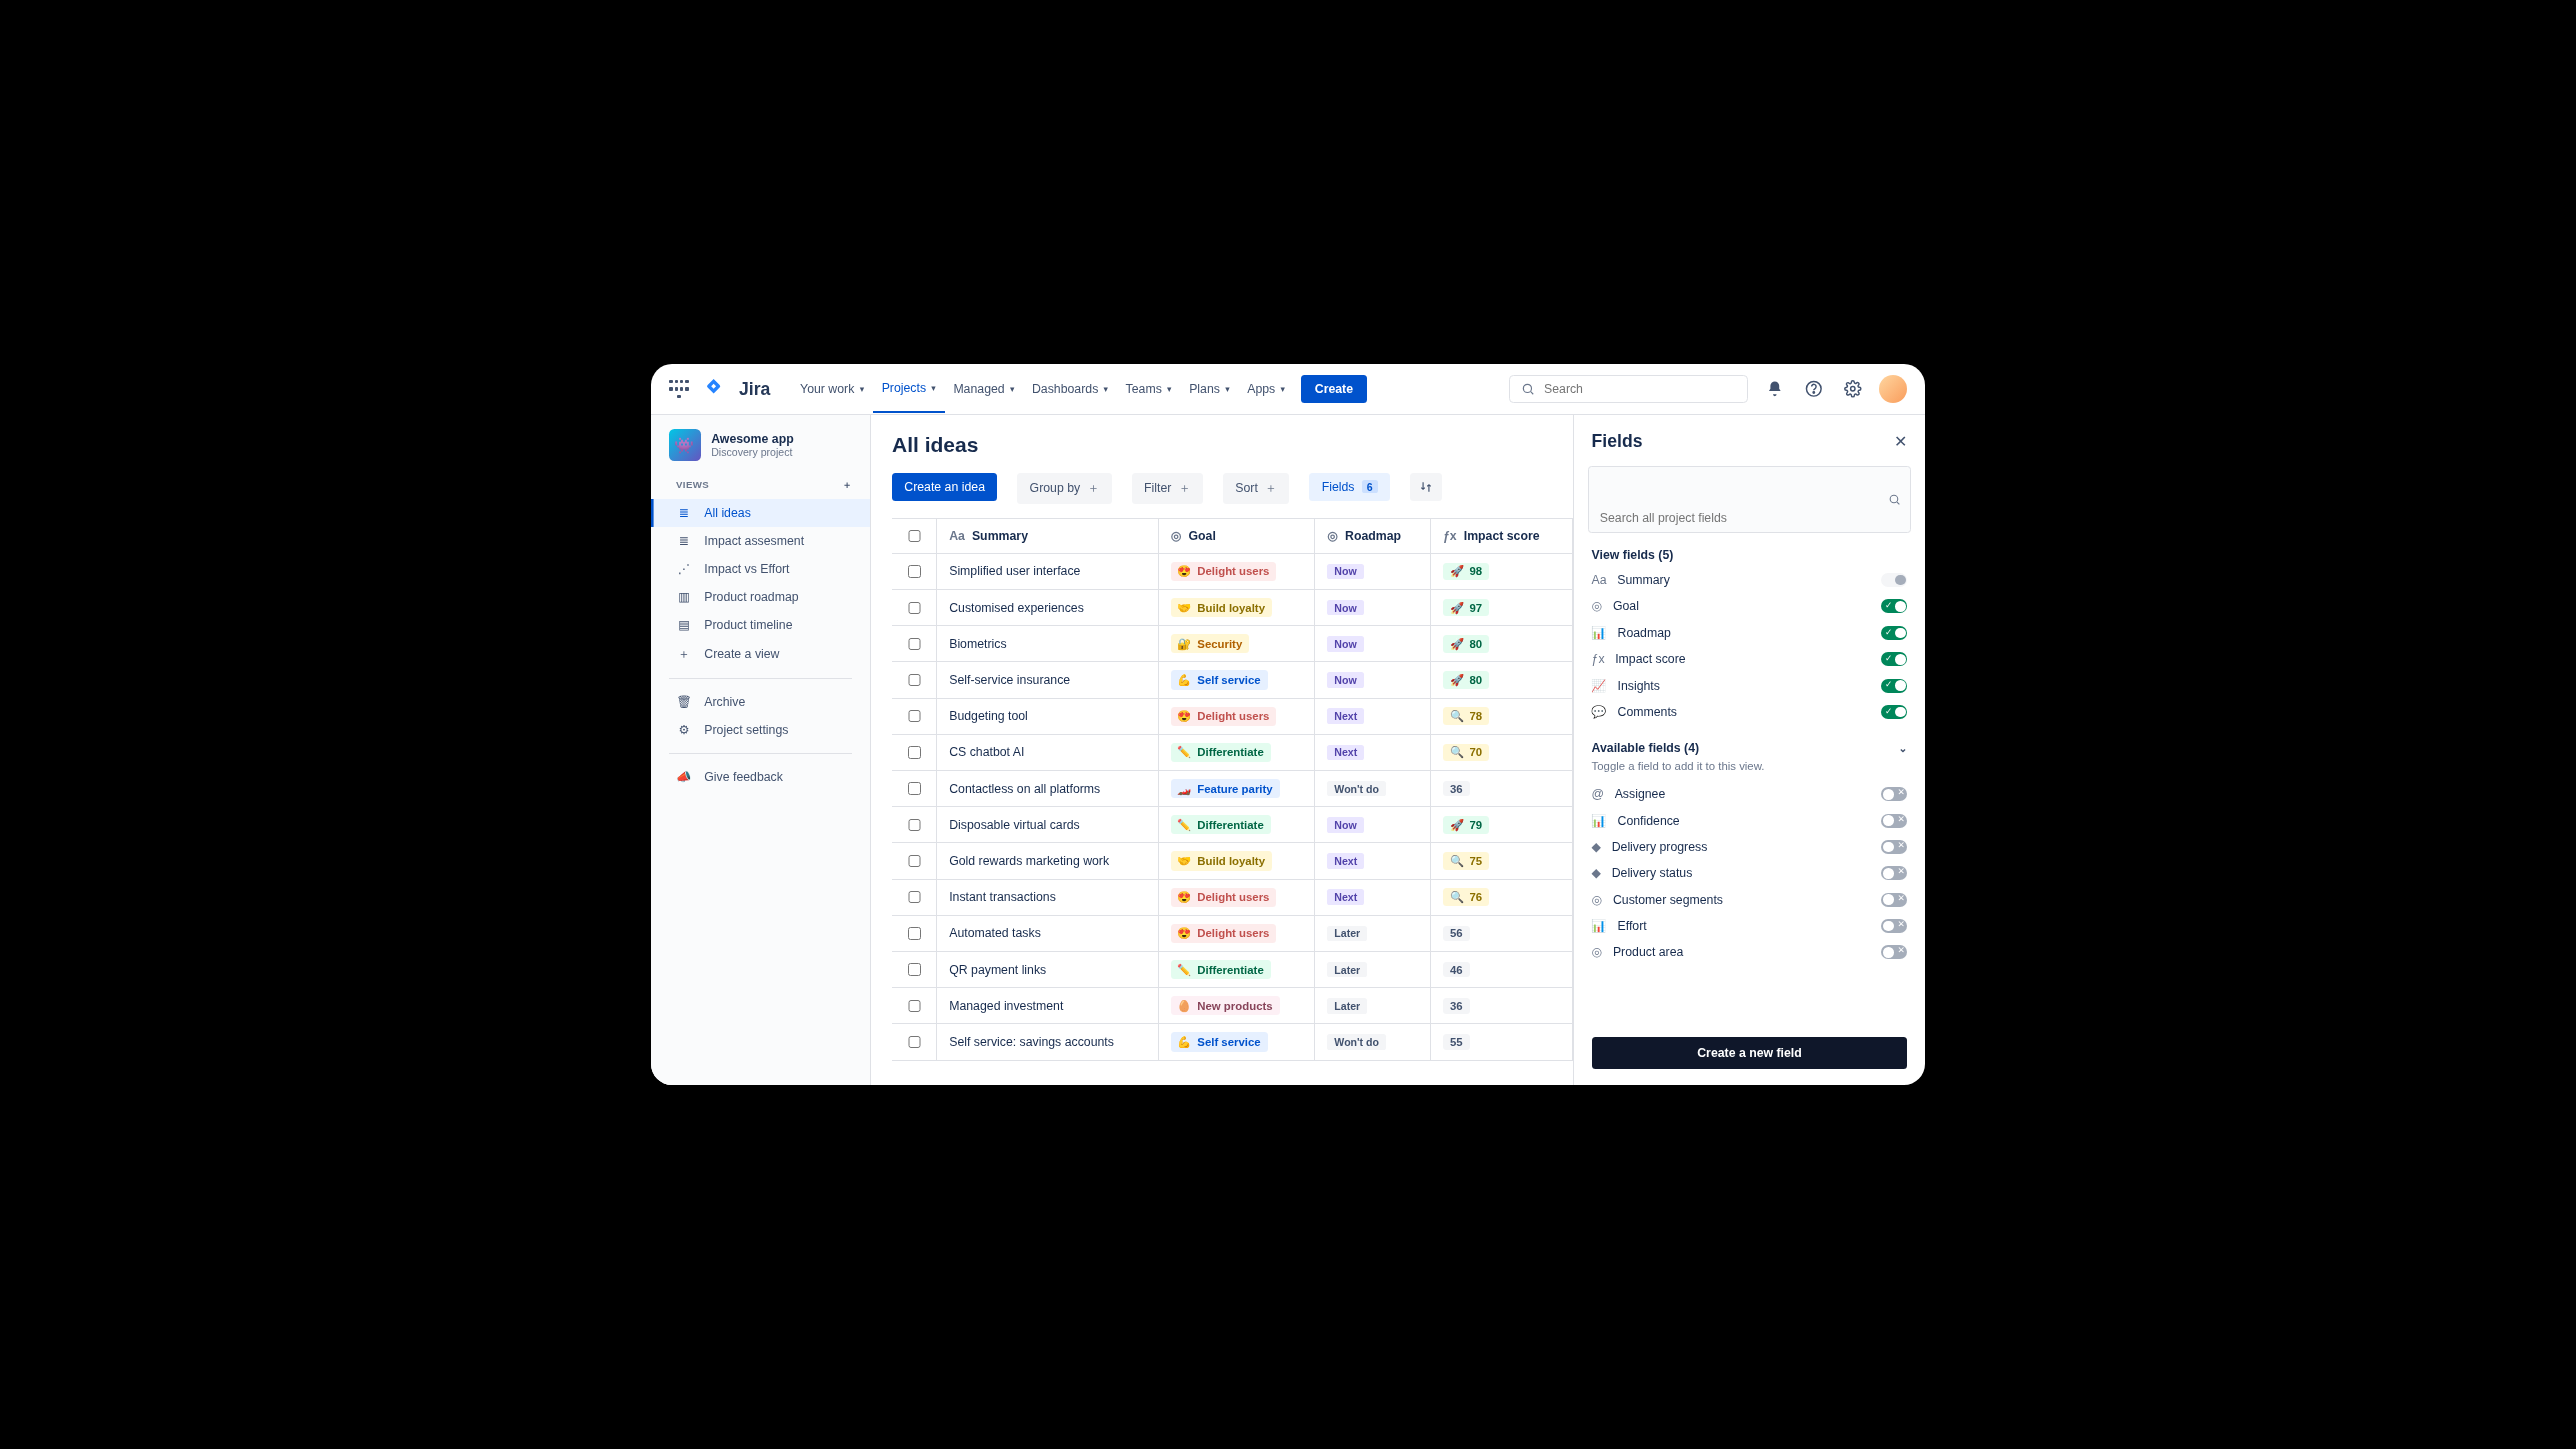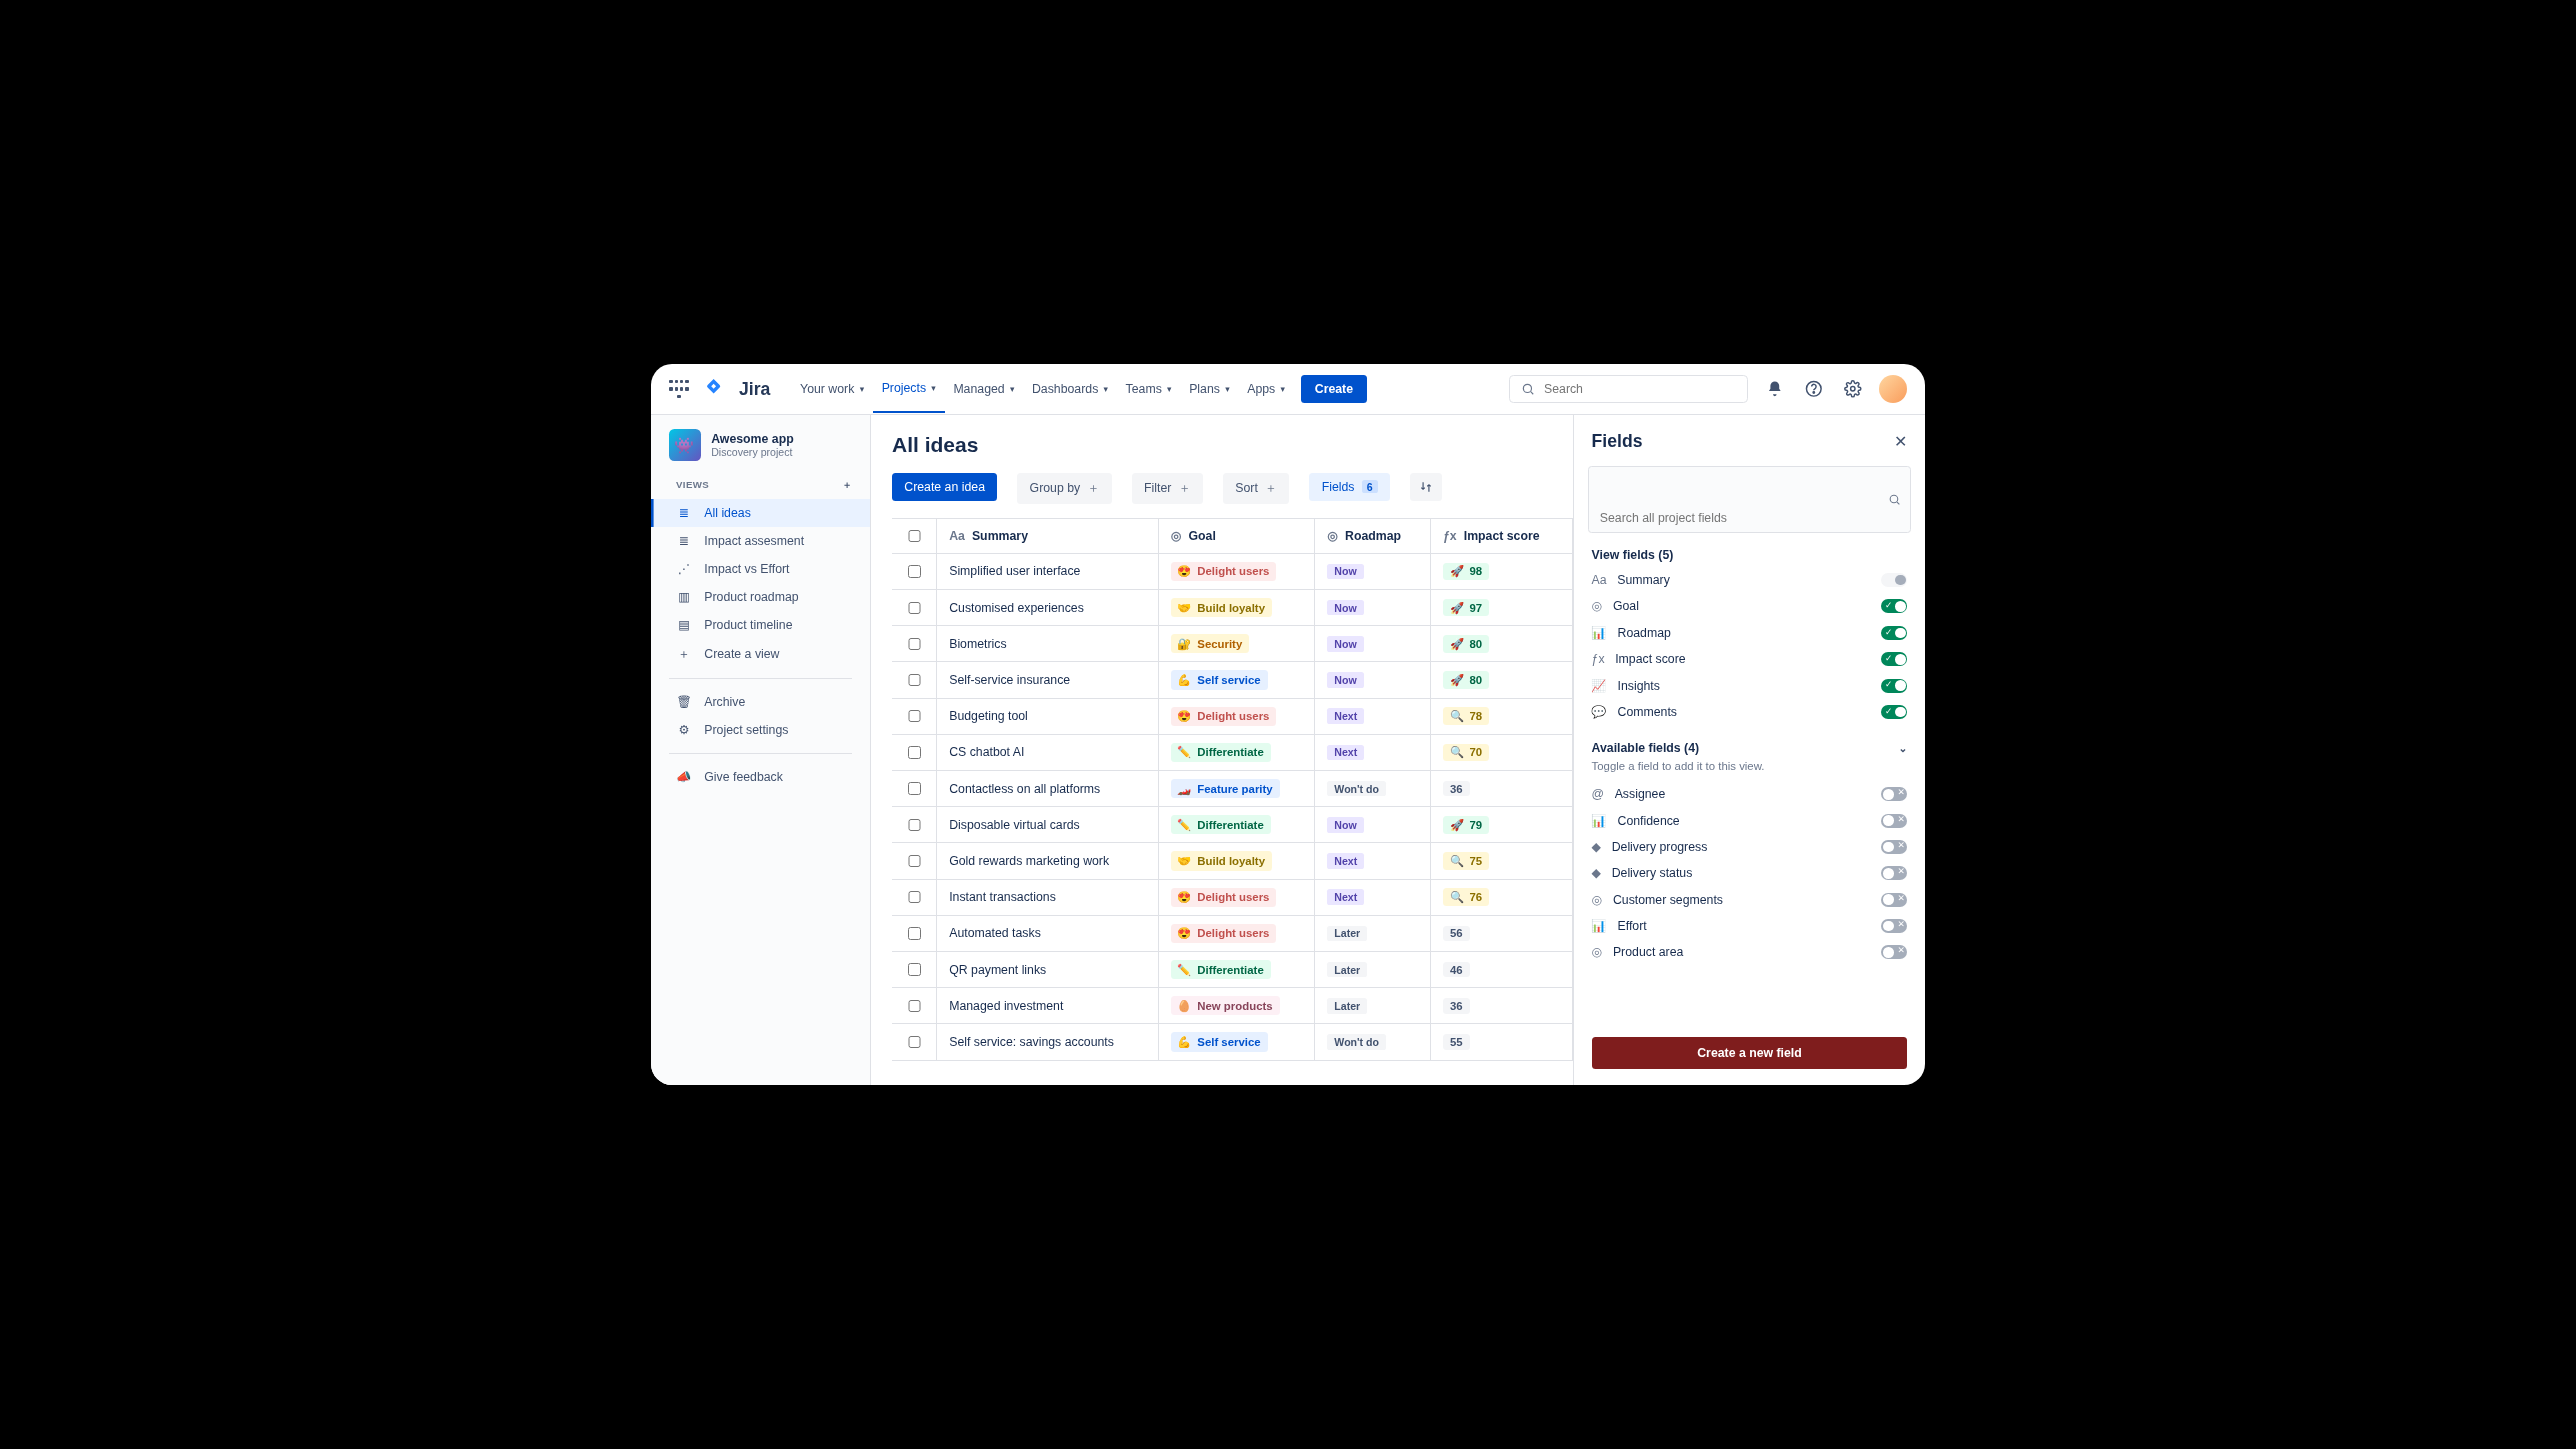--- a/index.html
+++ b/index.html
@@ -100,21 +100,21 @@
   .fld-row{display:flex;align-items:center;gap:10.6px;padding:6.2px 17.6px;font-size:12.3px;color:#172B4D;}
   .fld-row .name{flex:1;}
   .toggle{width:26px;height:14px;border-radius:879px;background:#A5ADBA;position:relative;display:inline-block;cursor:pointer;}
   .toggle::after{content:"";position:absolute;width:10.6px;height:10.6px;background:#fff;border-radius:50%;top:1.8px;left:1.8px;transition:.15s;}
   .toggle.on{background:#00875A;}
   .toggle.on::after{left:14px;}
   .toggle.locked{background:#F4F5F7;}
   .toggle.locked::after{background:#A5ADBA;left:14px;}
   .toggle.off-x::before{content:"✕";position:absolute;right:2.6px;top:0px;font-size:8.8px;color:#fff;}
   .panel-footer{padding:12.3px 17.6px 16px;margin-top:auto;}
-  .panel-footer button{width:100%;background:#7f1d1d;color:#fff;border:0;border-radius:3.5px;font-size:12.3px;font-weight:600;padding:8.8px;cursor:pointer;}
+  .panel-footer button{width:100%;background:#0f172a;color:#fff;border:0;border-radius:3.5px;font-size:12.3px;font-weight:600;padding:8.8px;cursor:pointer;}
 </style>
 </head>
 <body>
 
 <div class="frame">
 
   <div class="topbar">
     <div class="app-switch">
       <span></span>
         <span></span>

